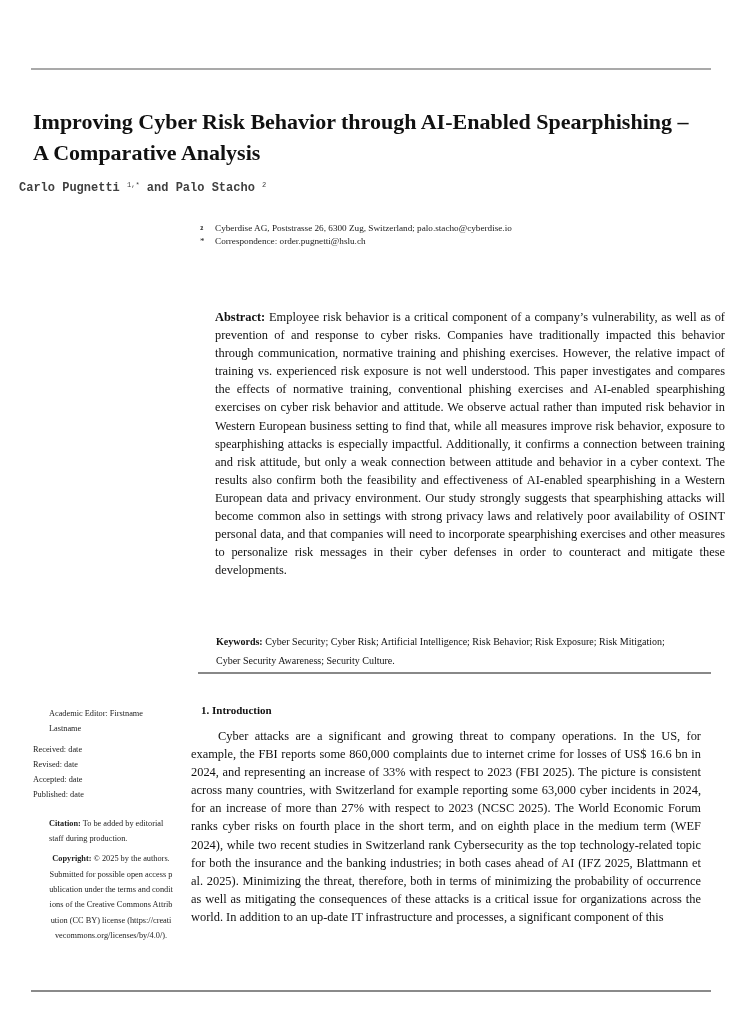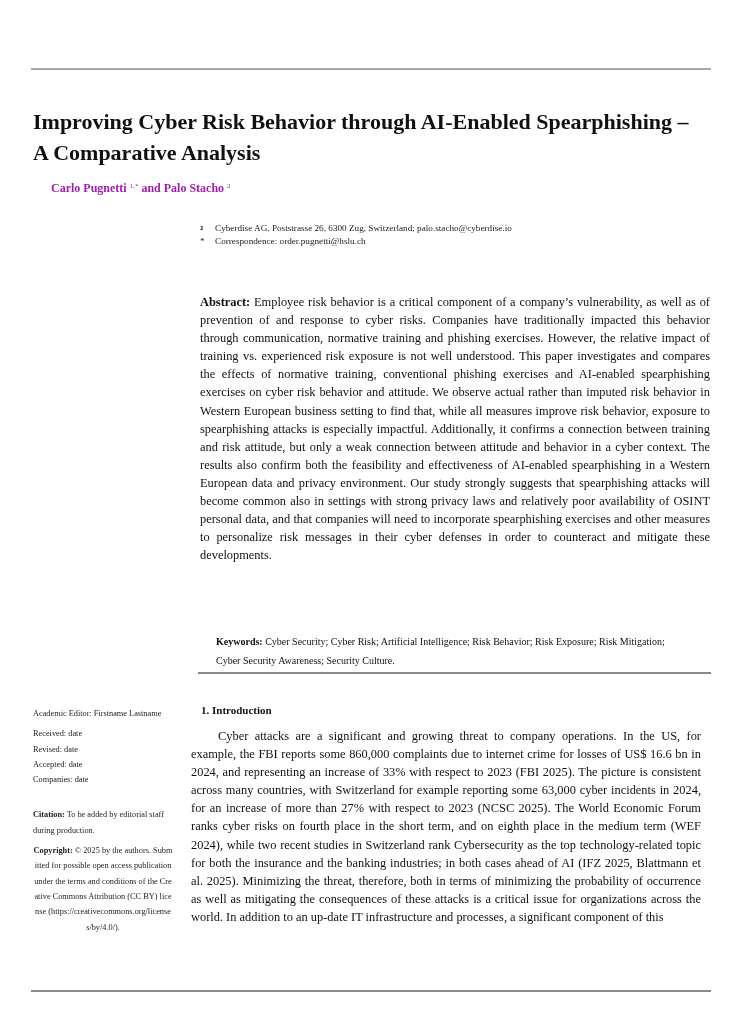--- a/index.html
+++ b/index.html
@@ -13,52 +13,52 @@
   .rule.mid { left: 198px; top: 672px; width: 513px; background: #888888; }
   .rule.bottom { left: 31px; top: 990px; width: 680px; background: #8a8a8a; }
 
   .title {
     position: absolute; left: 33px; top: 106px; width: 660px;
     font-family: "Liberation Serif", "DejaVu Serif", serif;
     font-weight: bold; font-size: 22px; line-height: 31px; color: #111;
     margin: 0;
   }
   .authors {
-    position: absolute; left: 51px; top: 181px;
-    font-family: Liberation Serif, serif;
-    font-weight: bold; font-size: 12px; color: #a21caf;
+    position: absolute; left: 19px; top: 181px;
+    font-family: Liberation Mono, monospace;
+    font-weight: bold; font-size: 12px; color: #404040;
   }
   .authors sup { font-size: 7px; font-weight: normal; vertical-align: 4px; }
 
   .affils {
     position: absolute; left: 200px; top: 222px; width: 505px;
     font-family: "Liberation Serif", serif; font-size: 9.2px; line-height: 12.5px; color: #222;
   }
   .affil { position: relative; padding-left: 15px; }
   .affil .mark { position: absolute; left: 0; top: 0; font-size: 7px; }
   .affil .mark.star { font-size: 9px; }
 
   .abstract {
     position: absolute; left: 200px; top: 293px; width: 510px;
     font-family: "Liberation Serif", serif; font-size: 12.4px; line-height: 18.1px;
-    text-align: justify; color: #111; margin: 0;
+    text-align: justify; color: #111; margin: 15px;
   }
   .keywords {
     position: absolute; left: 200px; top: 617px; width: 470px;
     font-family: "Liberation Serif", serif; font-size: 10px; line-height: 18.5px; color: #111; margin: 16px;
   }
   .label { font-weight: bold; }
 
   .sidebar {
     position: absolute; left: 33px; top: 706px; width: 140px;
     font-family: "Liberation Serif", serif; font-size: 8.3px; line-height: 15.3px; color: #222;
   }
-  .sidebar p { margin: 0 0 5px 0; }
+  .sidebar p { margin: 0 0 5px 16px; }
   .sidebar .dates p { margin: 0; }
-  .sidebar .dates { margin-bottom: 20px; }
+  .sidebar .dates { margin-bottom: 13px; }
 
   .section-heading {
     position: absolute; left: 201px; top: 704px;
     font-family: "Liberation Serif", serif; font-weight: bold; font-size: 11px; color: #111; margin: 0;
   }
   .intro {
     position: absolute; left: 191px; top: 727px; width: 510px;
     font-family: "Liberation Serif", serif; font-size: 12.4px; line-height: 18.1px;
     text-align: justify; text-indent: 27px; color: #111; margin: 0;
   }
@@ -101,21 +101,21 @@
 </p>
 
 <div class="rule mid"></div>
 
 <div class="sidebar">
   <p>Academic Editor: Firstname Lastname</p>
   <div class="dates">
     <p>Received: date</p>
     <p>Revised: date</p>
     <p>Accepted: date</p>
-    <p>Companies: date</p>
+    <p>Published: date</p>
   </div>
   <p>
     <span class="label">Citation:</span>
     <span>To be added by editorial staff during production.</span>
   </p>
   <p style="word-break: break-all; text-align: center;">
     <span class="label">Copyright:</span>
     <span>© 2025 by the authors. Submitted for possible open access publication under the terms and conditions of the Creative Commons Attribution (CC BY) license (https://creativecommons.org/licenses/by/4.0/).</span>
   </p>
 </div>

